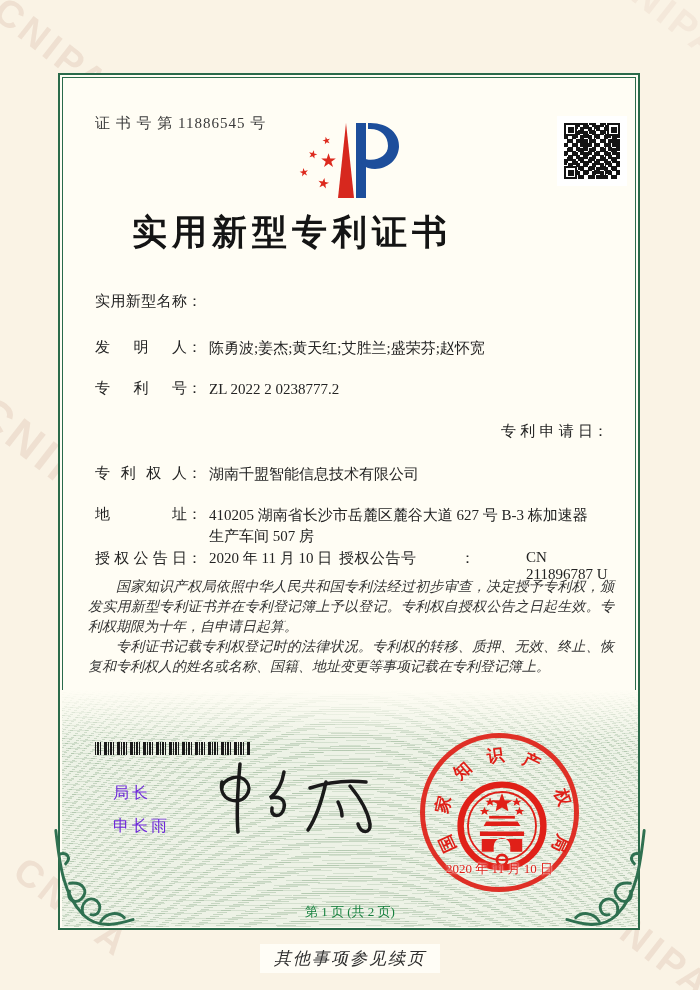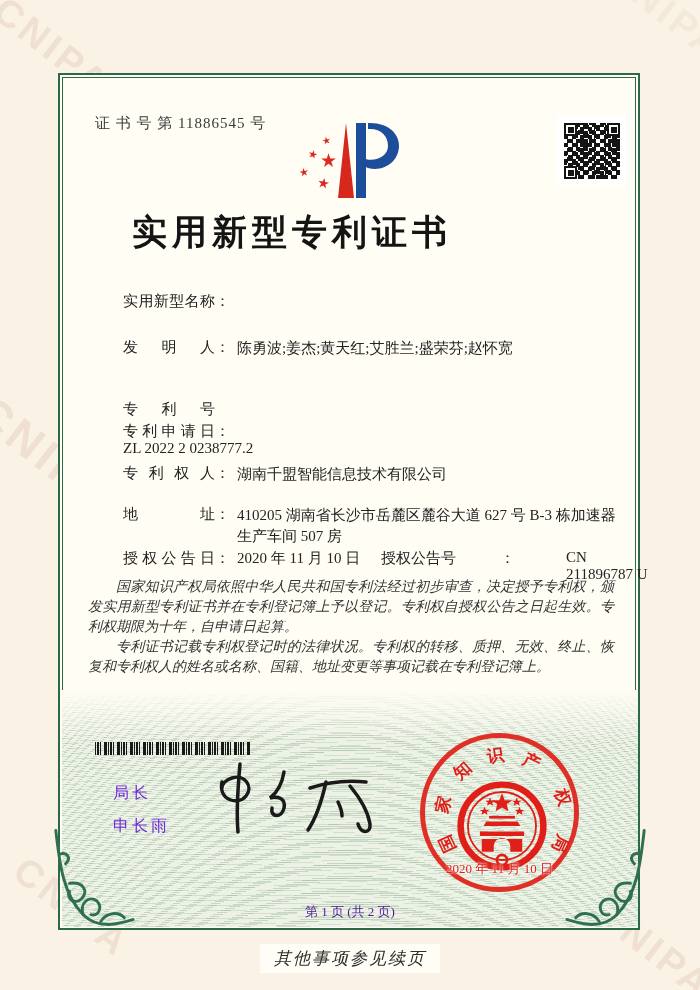--- a/index.html
+++ b/index.html
@@ -43,28 +43,28 @@
   .qr-pattern{position:absolute;inset:7px;
     background:repeating-conic-gradient(#141414 0 25%, transparent 0 50%) 0 0/8px 8px,
                repeating-conic-gradient(#141414 0 25%, transparent 0 50%) 3px 2px/11px 9px;}
   .fdr{position:absolute;width:13px;height:13px;border:2.5px solid #141414;background:#fff;box-sizing:border-box;}
   .fdr::after{content:'';position:absolute;inset:1.5px;background:#141414;}
   .fdr1{left:7px;top:7px;} .fdr2{right:7px;top:7px;} .fdr3{left:7px;bottom:7px;}
   
   .title{position:absolute;left:0;top:209px;width:584px;text-align:center;
          font-size:35px;font-weight:bold;color:#141414;letter-spacing:5px;}
   
-  .row{position:absolute;left:95px;display:flex;font-size:15px;color:#232323;width:520px;margin-left:28px;}
+  .row{position:absolute;left:95px;display:flex;font-size:15px;color:#232323;width:520px;}
   .lab{display:inline-block;width:92px;text-align:justify;text-align-last:justify;white-space:nowrap;}
   .colon{margin-right:7px;}
   .val{width:404px;line-height:21px;}
-  .r1{top:292px;} .r2{top:338px;} .r3{top:400px;flex-direction:column;} .r4{top:422px;} .r5{top:464px;}
+  .r1{top:292px;} .r2{top:338px;} .r3{top:379px;} .r4{top:422px;justify-content:flex-end;} .r5{top:464px;}
   .r6{top:505px;} .r6 .val{width:392px;}
   .r7{top:549px;}
-  .grant2{position:absolute;left:258px;display:flex;gap:44px;}
+  .grant2{position:absolute;left:244px;display:flex;gap:44px;}
   
   .paras{position:absolute;left:88px;top:576px;width:526px;}
   .paras p{margin:0;text-indent:2em;font-style:italic;font-size:14px;line-height:20px;
            color:#333;text-align:justify;font-family:"DejaVu Serif",serif;}
   
   .barcode{position:absolute;left:95px;top:742px;width:156px;height:13px;
     background:repeating-linear-gradient(90deg,#1a1a1a 0 1px,transparent 1px 2px,#1a1a1a 2px 4px,
       transparent 4px 5px,#1a1a1a 5px 6px,transparent 6px 9px,#1a1a1a 9px 12px,transparent 12px 13px);}
   
   .director{position:absolute;left:113px;font-family:"Liberation Sans",sans-serif;
@@ -80,21 +80,21 @@
   .sc1{left:10px;top:58px;transform:rotate(-78deg);}
   .sc2{left:29px;top:24px;transform:rotate(-42deg);}
   .sc3{left:62px;top:9px;transform:rotate(-8deg);}
   .sc4{left:98px;top:15px;transform:rotate(26deg);}
   .sc5{left:129px;top:51px;transform:rotate(72deg);}
   .sc6{left:127px;top:97px;transform:rotate(115deg);}
   .emblem{position:absolute;left:31px;top:42px;}
   .seal-date{position:absolute;left:0;right:0;top:122px;text-align:center;font-size:13px;color:#df2018;
              text-shadow:0 0 2px #fff,0 0 3px #fff;white-space:nowrap;}
   
-  .page-info{position:absolute;left:0;top:903px;width:700px;text-align:center;font-size:13px;color:#4c1d95;}
+  .page-info{position:absolute;left:0;top:903px;width:700px;text-align:center;font-size:13px;color:#15803d;}
   .note{position:absolute;left:50%;top:944px;transform:translateX(-50%);background:#fffdf6;
         padding:3px 14px;font-size:17px;font-style:italic;color:#2e2e2e;letter-spacing:2px;
         font-family:"DejaVu Serif",serif;white-space:nowrap;}
 </style>
 </head>
 <body>
 
 <div id="page">
 
   <span class="wm wm1">CNIPA</span>

